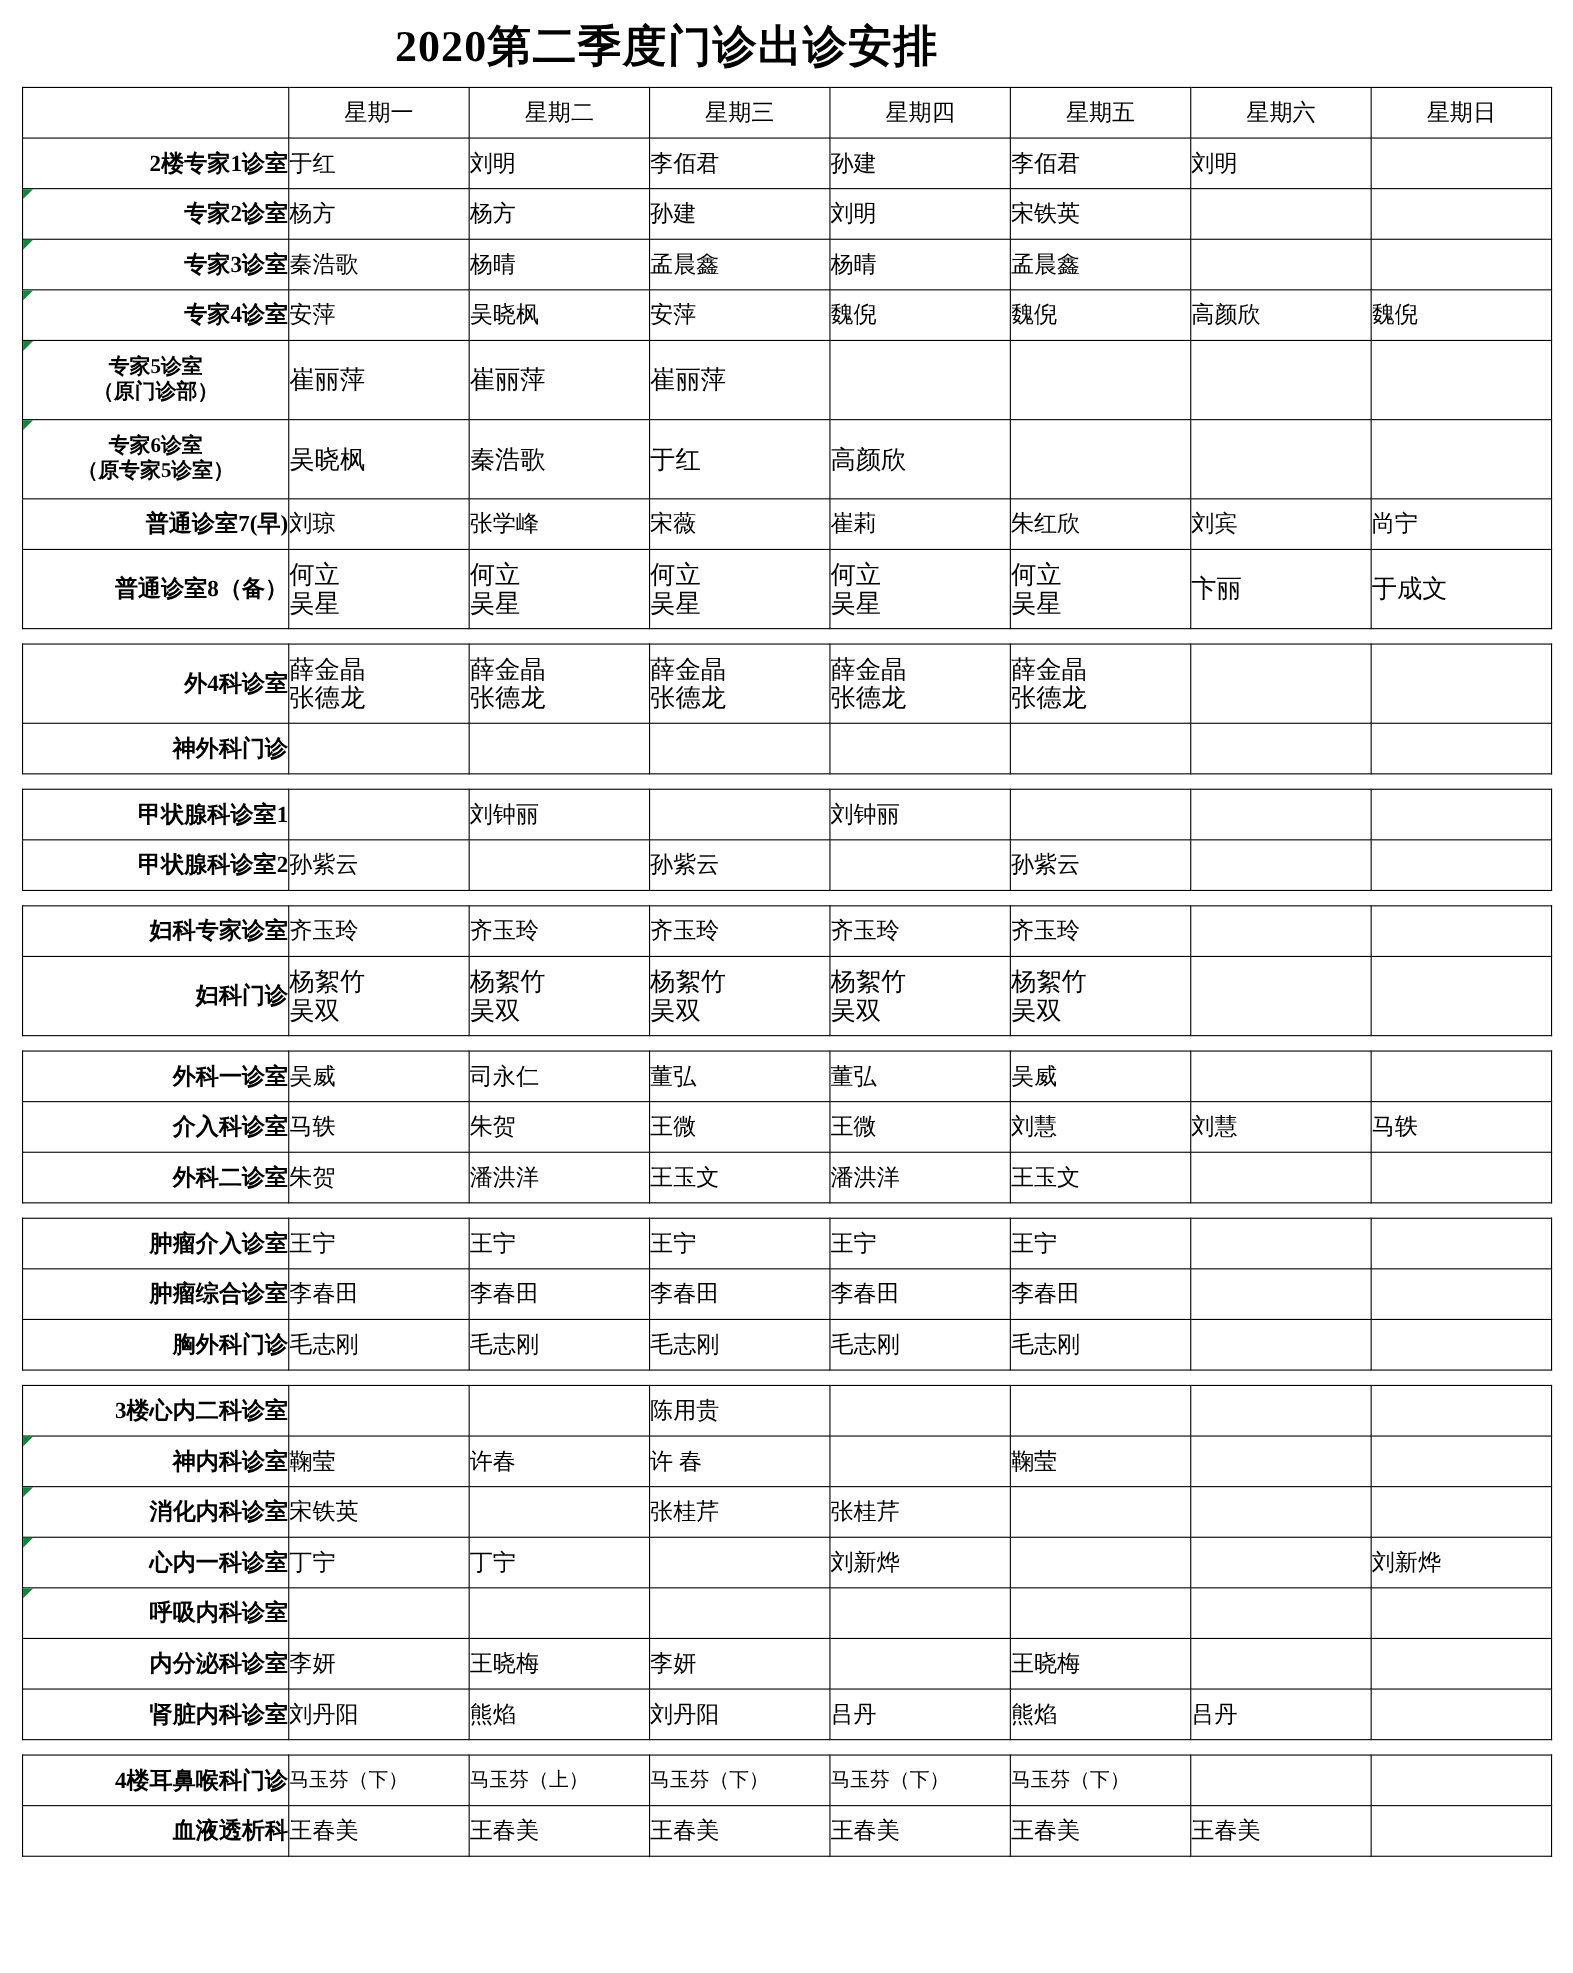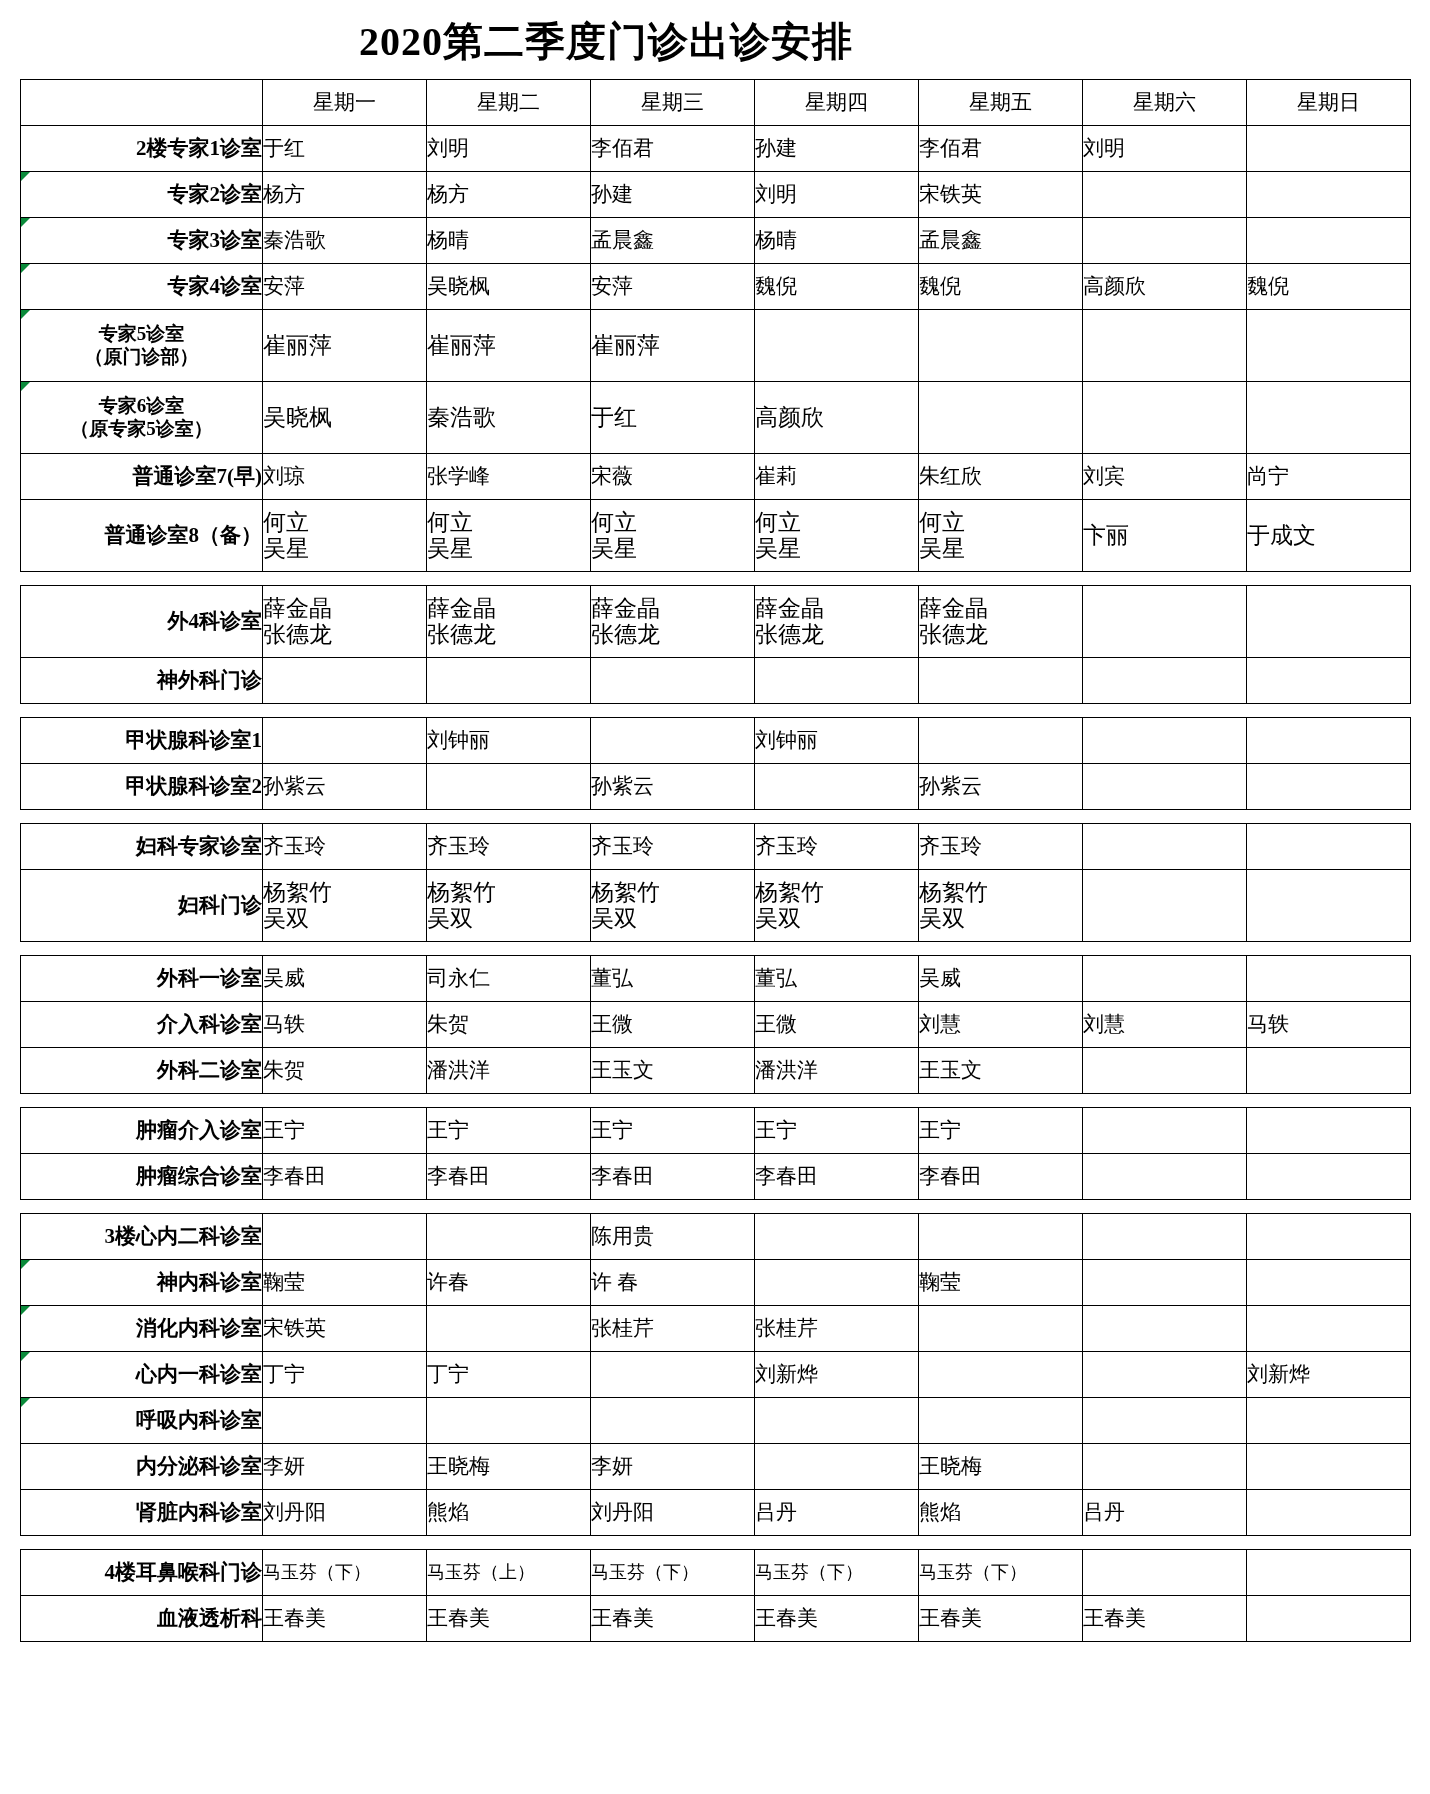--- a/index.html
+++ b/index.html
@@ -345,20 +345,30 @@
         <tr>
           <td class="rowlab" style="white-space: pre-line;">肿瘤综合诊室</td>
           <td class="cell">李春田</td>
           <td class="cell">李春田</td>
           <td class="cell">李春田</td>
           <td class="cell">李春田</td>
           <td class="cell">李春田</td>
           <td class="cell"></td>
           <td class="cell"></td>
         </tr>
+        <tr>
+          <td class="rowlab" style="white-space: pre-line;">胸外科门诊</td>
+          <td class="cell">毛志刚</td>
+          <td class="cell">毛志刚</td>
+          <td class="cell">毛志刚</td>
+          <td class="cell">毛志刚</td>
+          <td class="cell">毛志刚</td>
+          <td class="cell"></td>
+          <td class="cell"></td>
+        </tr>
         <tr class="gap">
           <td class="g" colspan="8"></td>
         </tr>
         <tr>
           <td class="rowlab" style="white-space: pre-line;">3楼心内二科诊室</td>
           <td class="cell"></td>
           <td class="cell"></td>
           <td class="cell">陈用贵</td>
           <td class="cell"></td>
           <td class="cell"></td>

